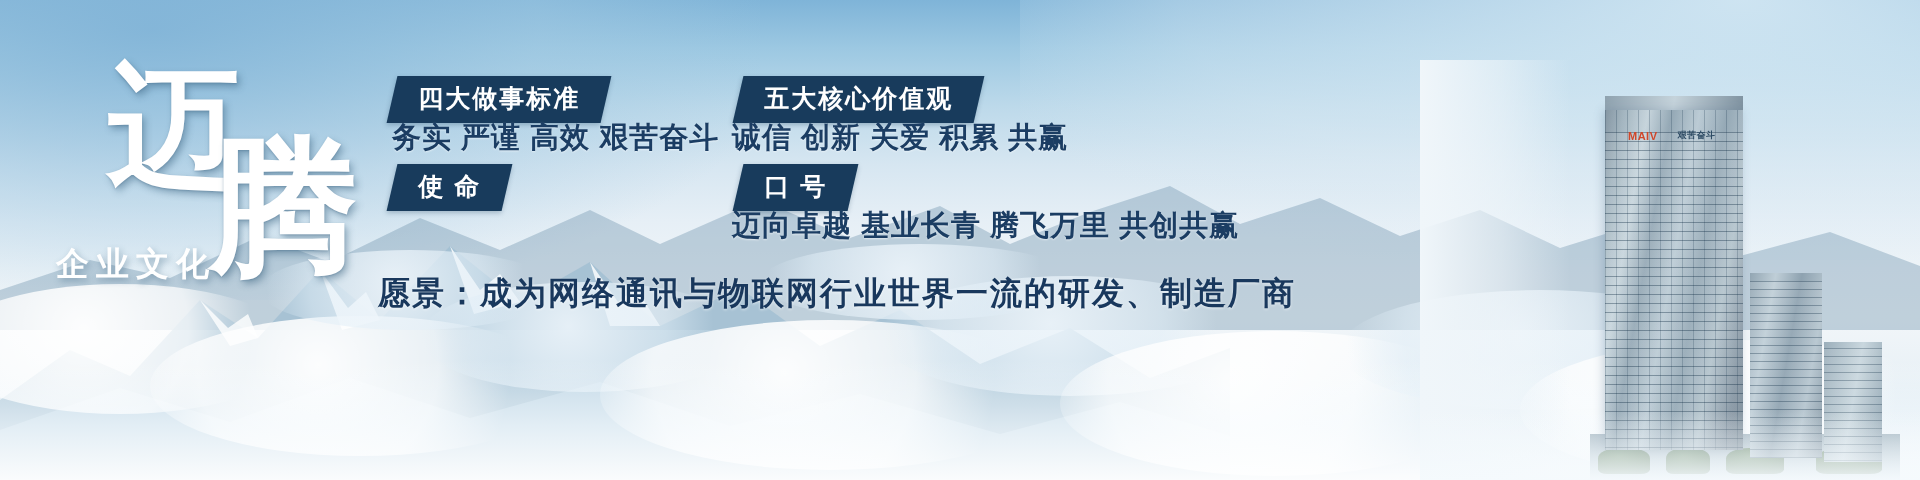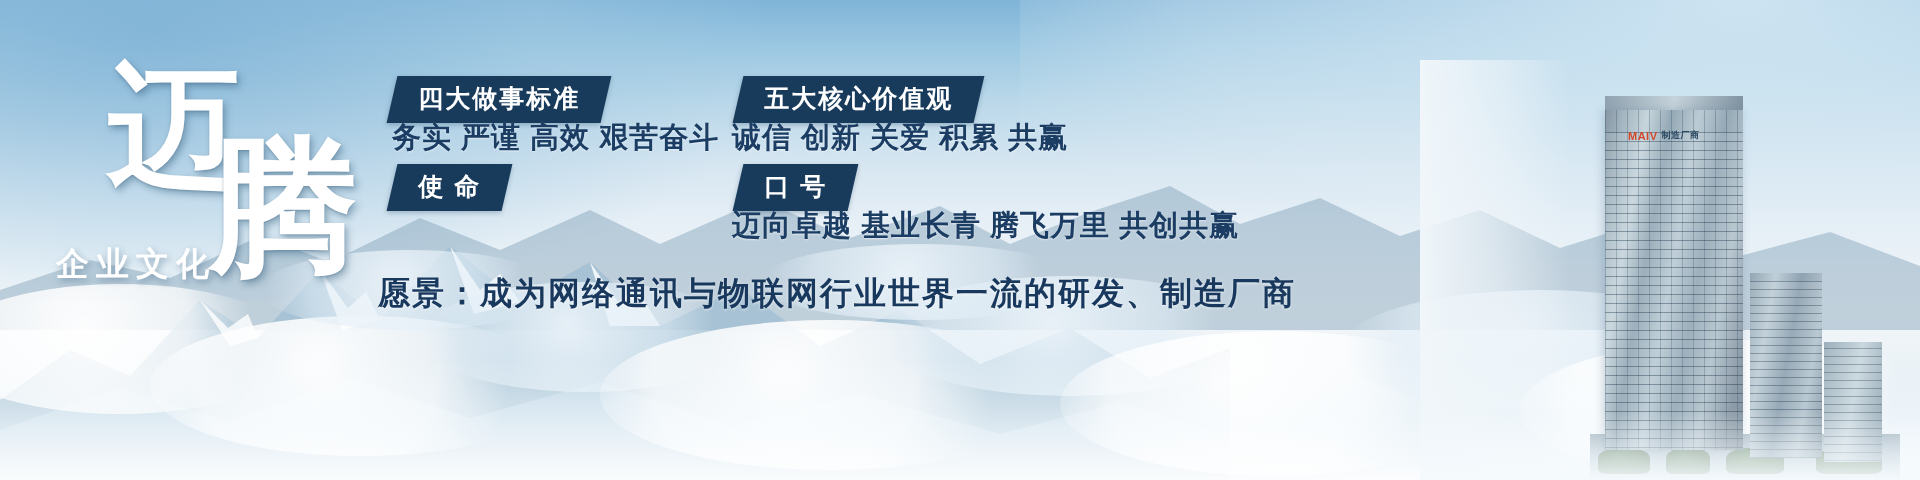--- a/index.html
+++ b/index.html
@@ -161,21 +161,21 @@
       rgba(60,85,105,.30) 0px, rgba(60,85,105,.30) 1px,
       rgba(255,255,255,.06) 1px, rgba(255,255,255,.06) 11px);
   }
   .tower-cap {
     position:absolute; left:185px; bottom:370px;
     width:138px; height:14px;
     background:linear-gradient(100deg,#8fa2af,#c5d3db,#7f92a0);
   }
   .tower-sign {
     position:absolute; left:208px; bottom:338px;
-    display:flex; align-items:center; gap:4px;
+    display:flex; align-items:center; gap:20px;
     font-size:9px; letter-spacing:.5px;
   }
   .sign-mark { color:#d0472a; font-weight:bold; font-size:11px; }
   .sign-name { color:#2c4a63; font-weight:bold; font-size:9px; }
 
   .tower-b {
     position:absolute; left:330px; bottom:22px;
     width:72px; height:185px;
     background:linear-gradient(100deg,#93a6b3 0%, #bfced7 25%, #8ea2b0 50%, #b4c4ce 75%, #7f92a0 100%);
   }
@@ -298,20 +298,20 @@
       <div class="floors"></div>
     </div>
 
     <div class="tower-cap"></div>
     <div class="tower">
       <div class="mullions"></div>
       <div class="floors"></div>
     </div>
     <div class="tower-sign">
       <span class="sign-mark">MAIV</span>
-      <span class="sign-name">制造厂商</span>
+      <span class="sign-name">艰苦奋斗</span>
     </div>
 
     <div class="photo-blend-left"></div>
     <div class="photo-blend-bottom"></div>
   </div>
 
 </div>
 
 </body></html>

